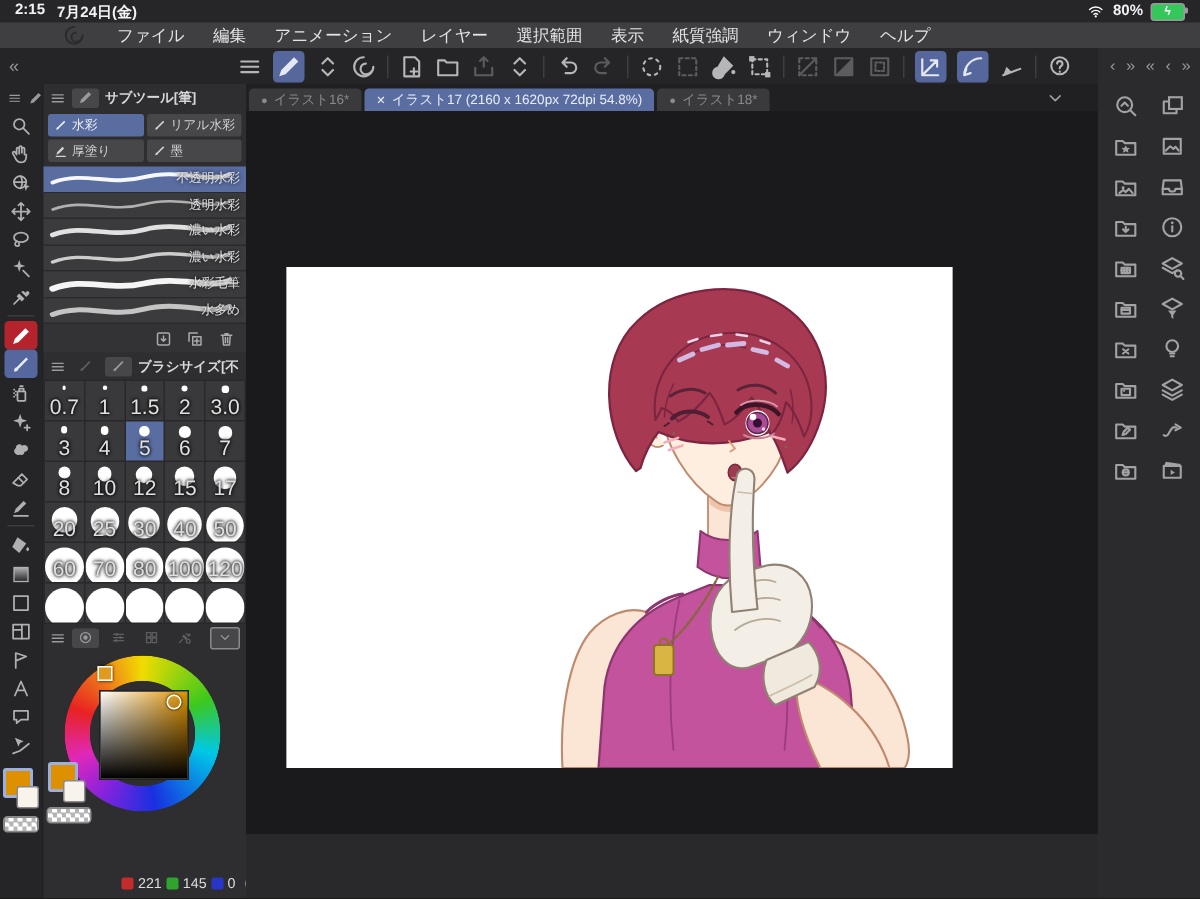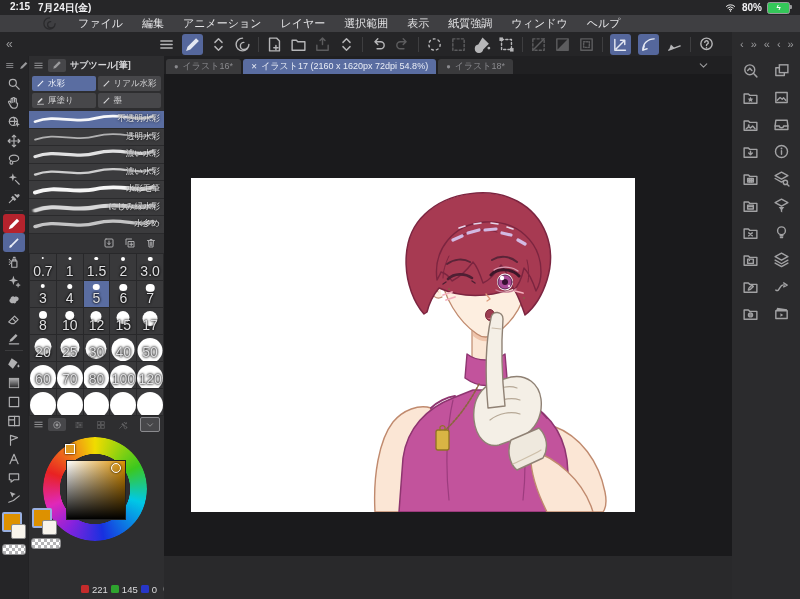--- a/index.html
+++ b/index.html
@@ -569,26 +569,20 @@
             <path d="M4 11 C24 2 40 14 62 7 S104 12 116 5"></path>
           </svg>
           <span class="bname">濃い水彩</span>
         </div>
       <div class="brush-row b6">
           <svg viewBox="0 0 120 16" preserveAspectRatio="none">
             <path d="M4 12 C24 3 40 14 62 8 S104 12 116 6"></path>
           </svg>
           <span class="bname">水彩毛筆</span>
         </div>
-      <div class="brush-row b7">
-          <svg viewBox="0 0 120 16" preserveAspectRatio="none">
-            <path d="M4 12 C24 3 40 14 62 8 S104 12 116 6"></path>
-          </svg>
-          <span class="bname">にじみ縁水彩</span>
-        </div>
       <div class="brush-row b8">
           <svg viewBox="0 0 120 16" preserveAspectRatio="none">
             <path d="M4 11 C24 2 40 14 62 7 S104 12 116 5"></path>
           </svg>
           <span class="bname">水多め</span>
         </div>
     </div>
 
     <div id="brush-footer">
       <span class="ico">
@@ -605,20 +599,42 @@
           </svg>
         </span>
       <span class="ico">
           <svg viewBox="0 0 24 24" aria-hidden="true">
             <path fill="none" stroke="currentColor" stroke-width="2" stroke-linecap="round" stroke-linejoin="round" d="M5 7h14M10 7V5h4v2M7 7l1 13h8l1-13"></path>
             <path fill="none" stroke="currentColor" stroke-width="2" stroke-linecap="round" stroke-linejoin="round" d="M10.5 10v7M13.5 10v7"></path>
           </svg>
         </span>
     </div>
 
+    <div class="p-hdr">
+      <span class="ico">
+          <svg viewBox="0 0 24 24" aria-hidden="true">
+            <path fill="none" stroke="currentColor" stroke-width="2" stroke-linecap="round" stroke-linejoin="round" d="M4 7h16M4 12h16M4 17h16"></path>
+          </svg>
+        </span>
+      <span class="tabico off">
+          <span class="ico">
+            <svg viewBox="0 0 24 24" aria-hidden="true">
+              <path fill="currentColor" stroke="none" d="M4 20c0-3 1-4.5 3-5L18 4l2 2-11 11c-.5 2-2 3-5 3z"></path>
+            </svg>
+          </span>
+        </span>
+      <span class="tabico">
+          <span class="ico">
+            <svg viewBox="0 0 24 24" aria-hidden="true">
+              <path fill="currentColor" stroke="none" d="M4 20c0-3 1-4.5 3-5L18 4l2 2-11 11c-.5 2-2 3-5 3z"></path>
+            </svg>
+          </span>
+        </span>
+      <span class="title">ブラシサイズ[不</span>
+    </div>
 
     <div id="size-grid">
       <div class="szcell">
           <span class="szdot" style="--d:2.5px"></span>
           <span class="szlbl">0.7</span>
         </div>
       <div class="szcell">
           <span class="szdot" style="--d:3px"></span>
           <span class="szlbl">1</span>
         </div>

